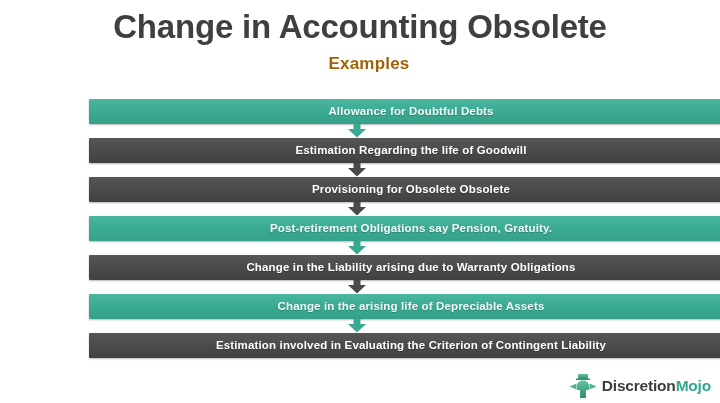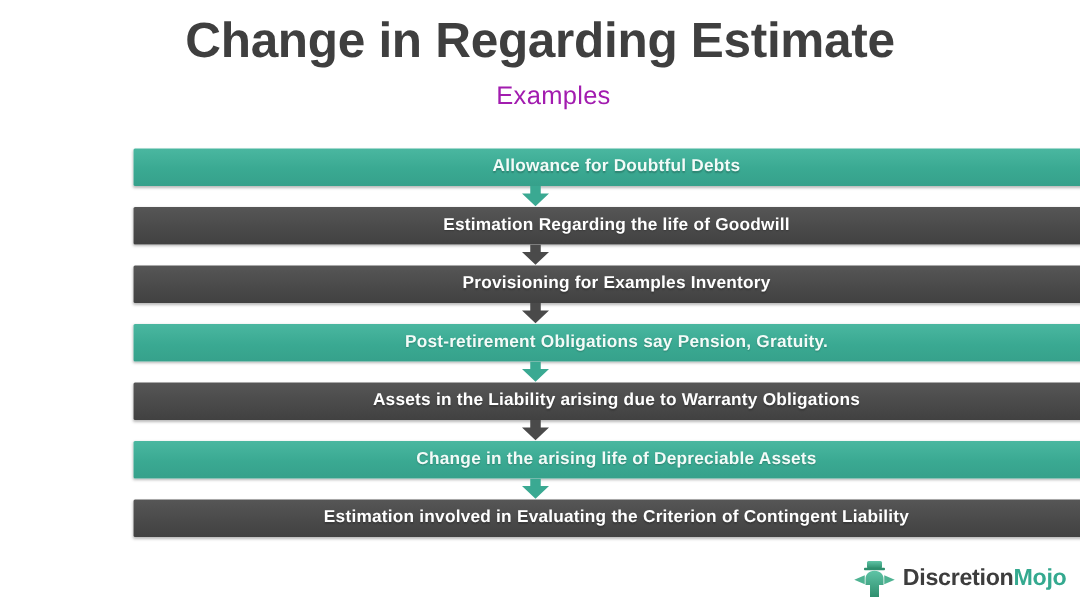--- a/index.html
+++ b/index.html
@@ -32,22 +32,22 @@
     font-size: 33px;
     font-weight: bold;
     color: #3f3f3f;
     letter-spacing: -0.2px;
     line-height: 1.1;
     margin: 0;
     font-family: "Liberation Sans", sans-serif;
   }
   .subtitle {
     font-size: 17px;
-    font-weight: normal;
-    color: #a21caf;
+    font-weight: bold;
+    color: #a16207;
     margin: 9px 0 0 0;
     letter-spacing: 0.2px;
     padding-left: 18px;
   }
 
   
   .flow {
     position: absolute;
     left: 89px;
     top: 99px;
@@ -122,21 +122,21 @@
   }
   .logo-wall { color: #3d3d3d; }
   .logo-mojo { color: #34a98f; }
 </style>
 </head>
 <body>
 
 <div class="page">
 
   <div class="header">
-    <h1 class="title">Change in Regarding Estimate</h1>
+    <h1 class="title">Change in Accounting Obsolete</h1>
     <div class="subtitle">Examples</div>
   </div>
 
   <div class="flow" id="flow">
       <div class="bar bar-teal">
         <span class="bar-label">Allowance for Doubtful Debts</span>
       </div>
       <div class="connector">
         <span class="arrow">
           <svg viewBox="0 0 22 14" xmlns="http://www.w3.org/2000/svg">
@@ -148,41 +148,41 @@
         <span class="bar-label">Estimation Regarding the life of Goodwill</span>
       </div>
       <div class="connector">
         <span class="arrow">
           <svg viewBox="0 0 22 14" xmlns="http://www.w3.org/2000/svg">
             <path d="M7.5 0 H14.5 V5 H20 L11 13.5 L2 5 H7.5 Z" fill="#4a4a4a"></path>
           </svg>
         </span>
       </div>
       <div class="bar bar-dark">
-        <span class="bar-label">Provisioning for Examples Inventory</span>
+        <span class="bar-label">Provisioning for Obsolete Obsolete</span>
       </div>
       <div class="connector">
         <span class="arrow">
           <svg viewBox="0 0 22 14" xmlns="http://www.w3.org/2000/svg">
             <path d="M7.5 0 H14.5 V5 H20 L11 13.5 L2 5 H7.5 Z" fill="#4a4a4a"></path>
           </svg>
         </span>
       </div>
       <div class="bar bar-teal">
         <span class="bar-label">Post-retirement Obligations say Pension, Gratuity.</span>
       </div>
       <div class="connector">
         <span class="arrow">
           <svg viewBox="0 0 22 14" xmlns="http://www.w3.org/2000/svg">
             <path d="M7.5 0 H14.5 V5 H20 L11 13.5 L2 5 H7.5 Z" fill="#3aa992"></path>
           </svg>
         </span>
       </div>
       <div class="bar bar-dark">
-        <span class="bar-label">Assets in the Liability arising due to Warranty Obligations</span>
+        <span class="bar-label">Change in the Liability arising due to Warranty Obligations</span>
       </div>
       <div class="connector">
         <span class="arrow">
           <svg viewBox="0 0 22 14" xmlns="http://www.w3.org/2000/svg">
             <path d="M7.5 0 H14.5 V5 H20 L11 13.5 L2 5 H7.5 Z" fill="#4a4a4a"></path>
           </svg>
         </span>
       </div>
       <div class="bar bar-teal">
         <span class="bar-label">Change in the arising life of Depreciable Assets</span>

